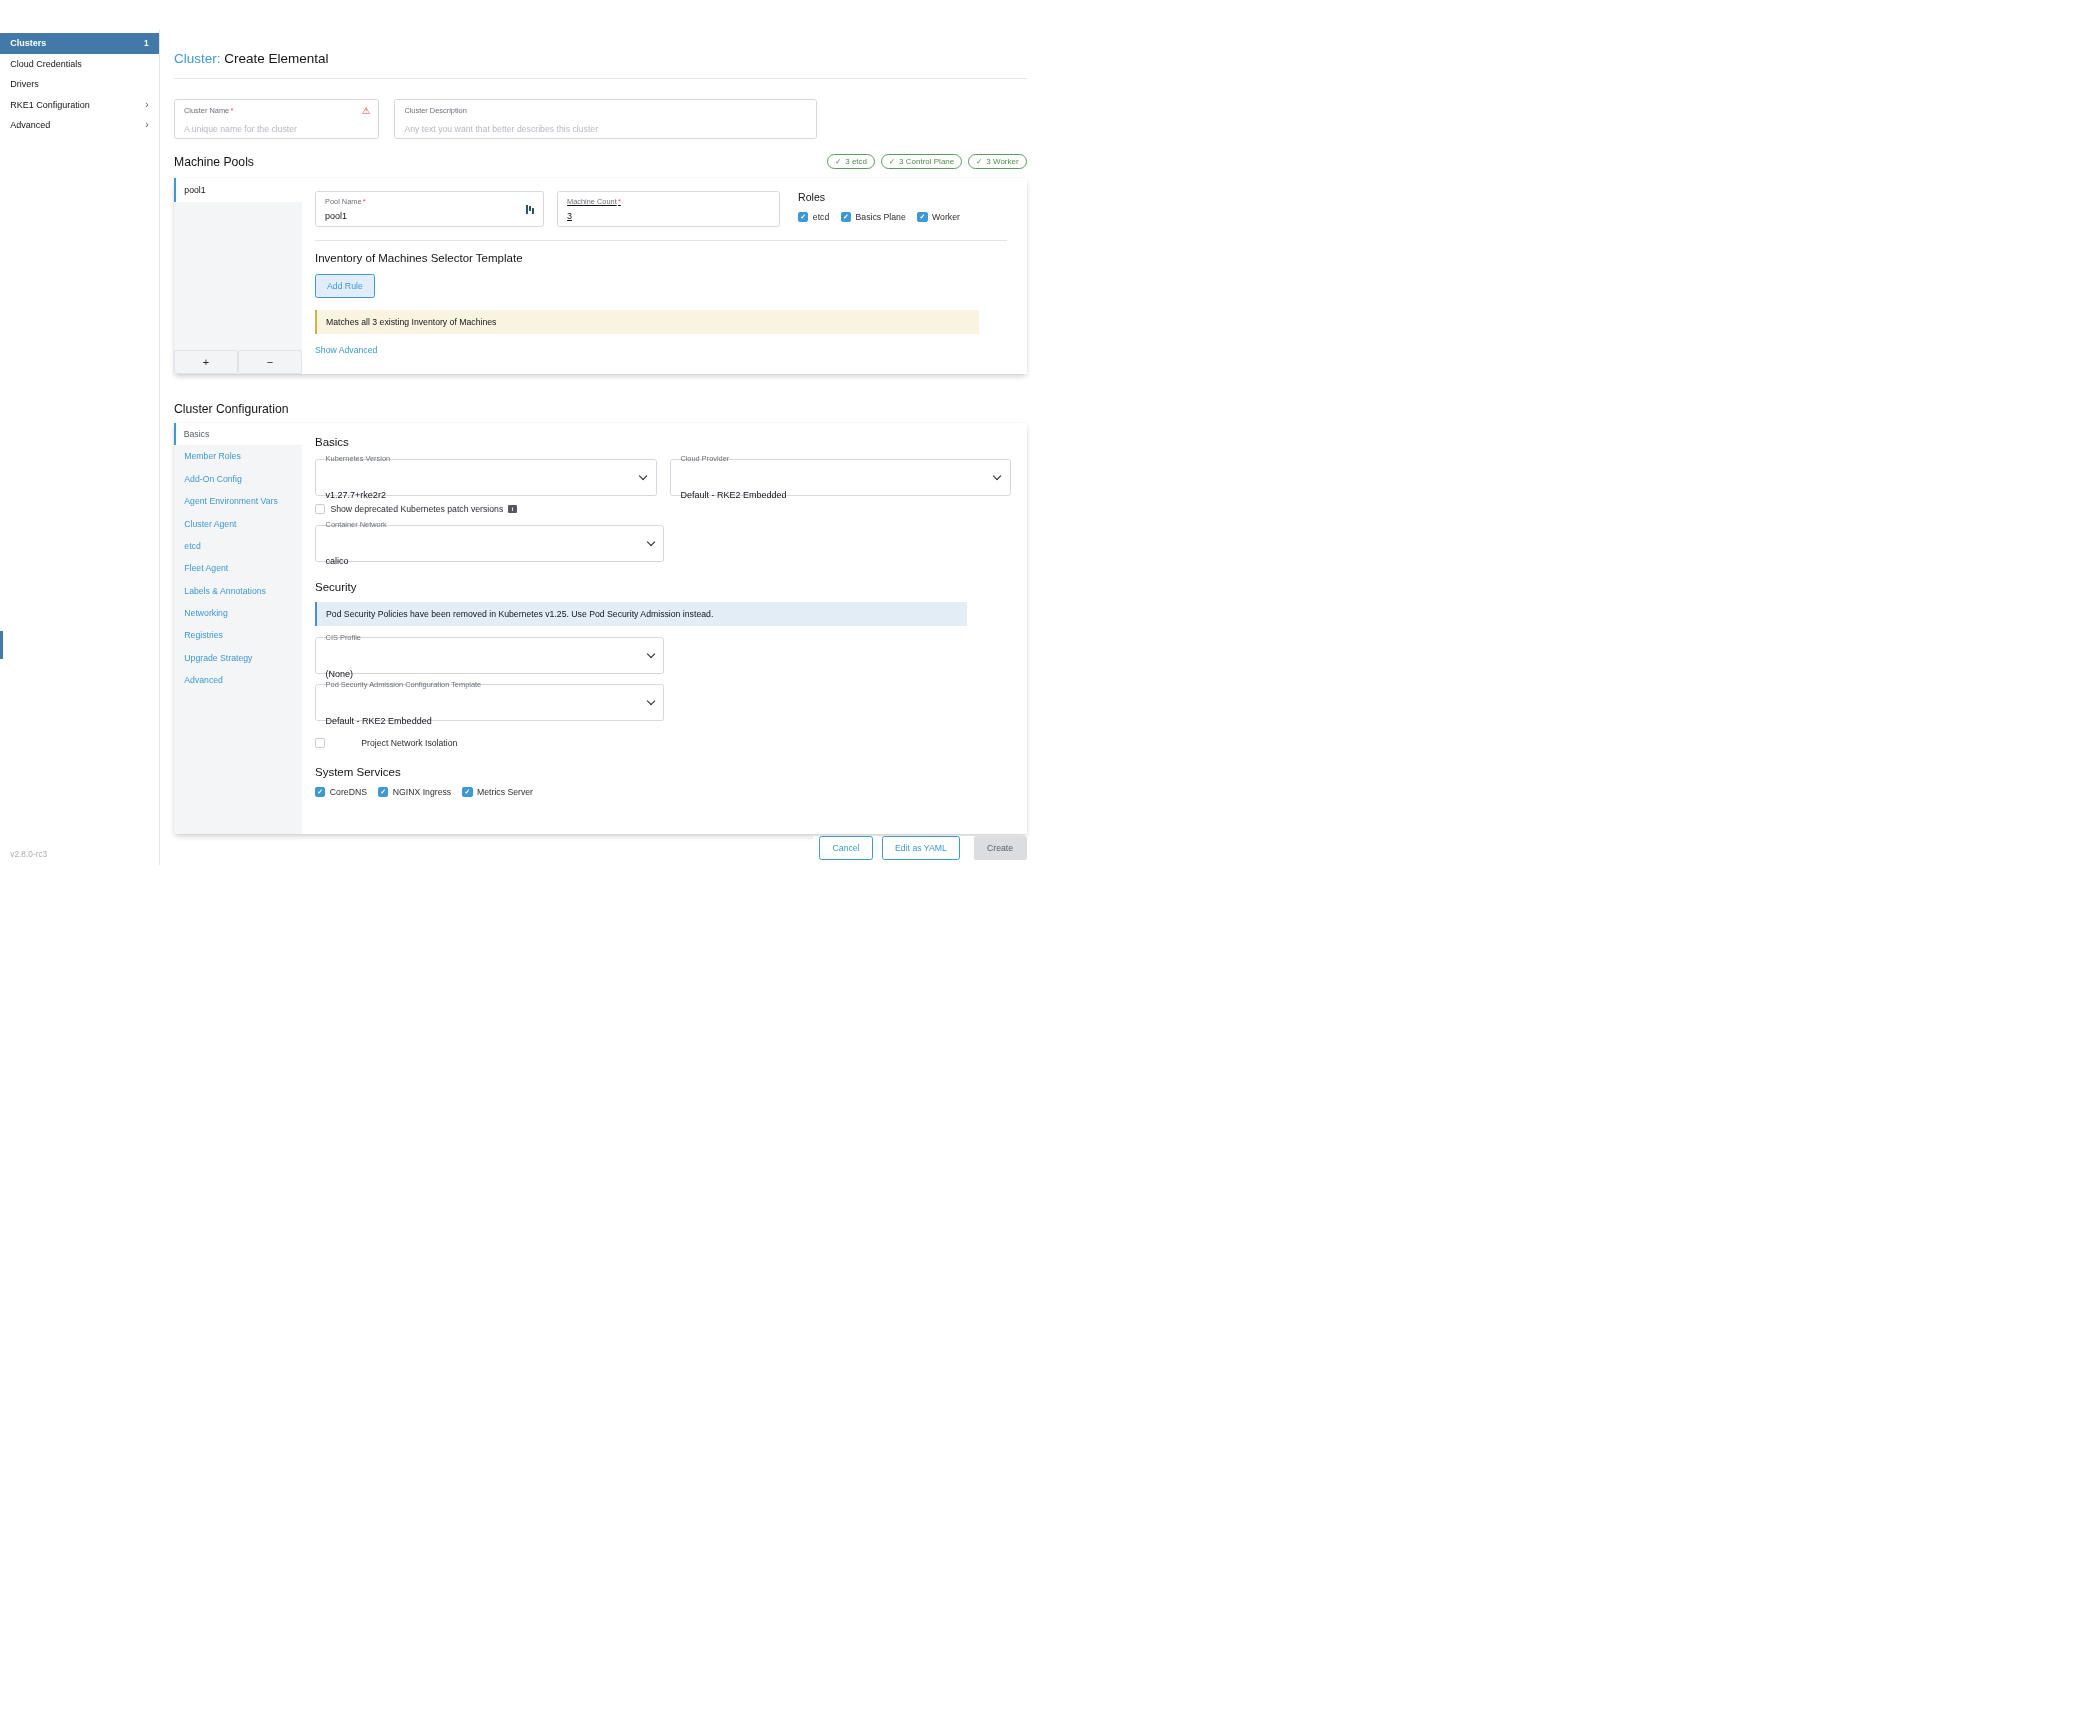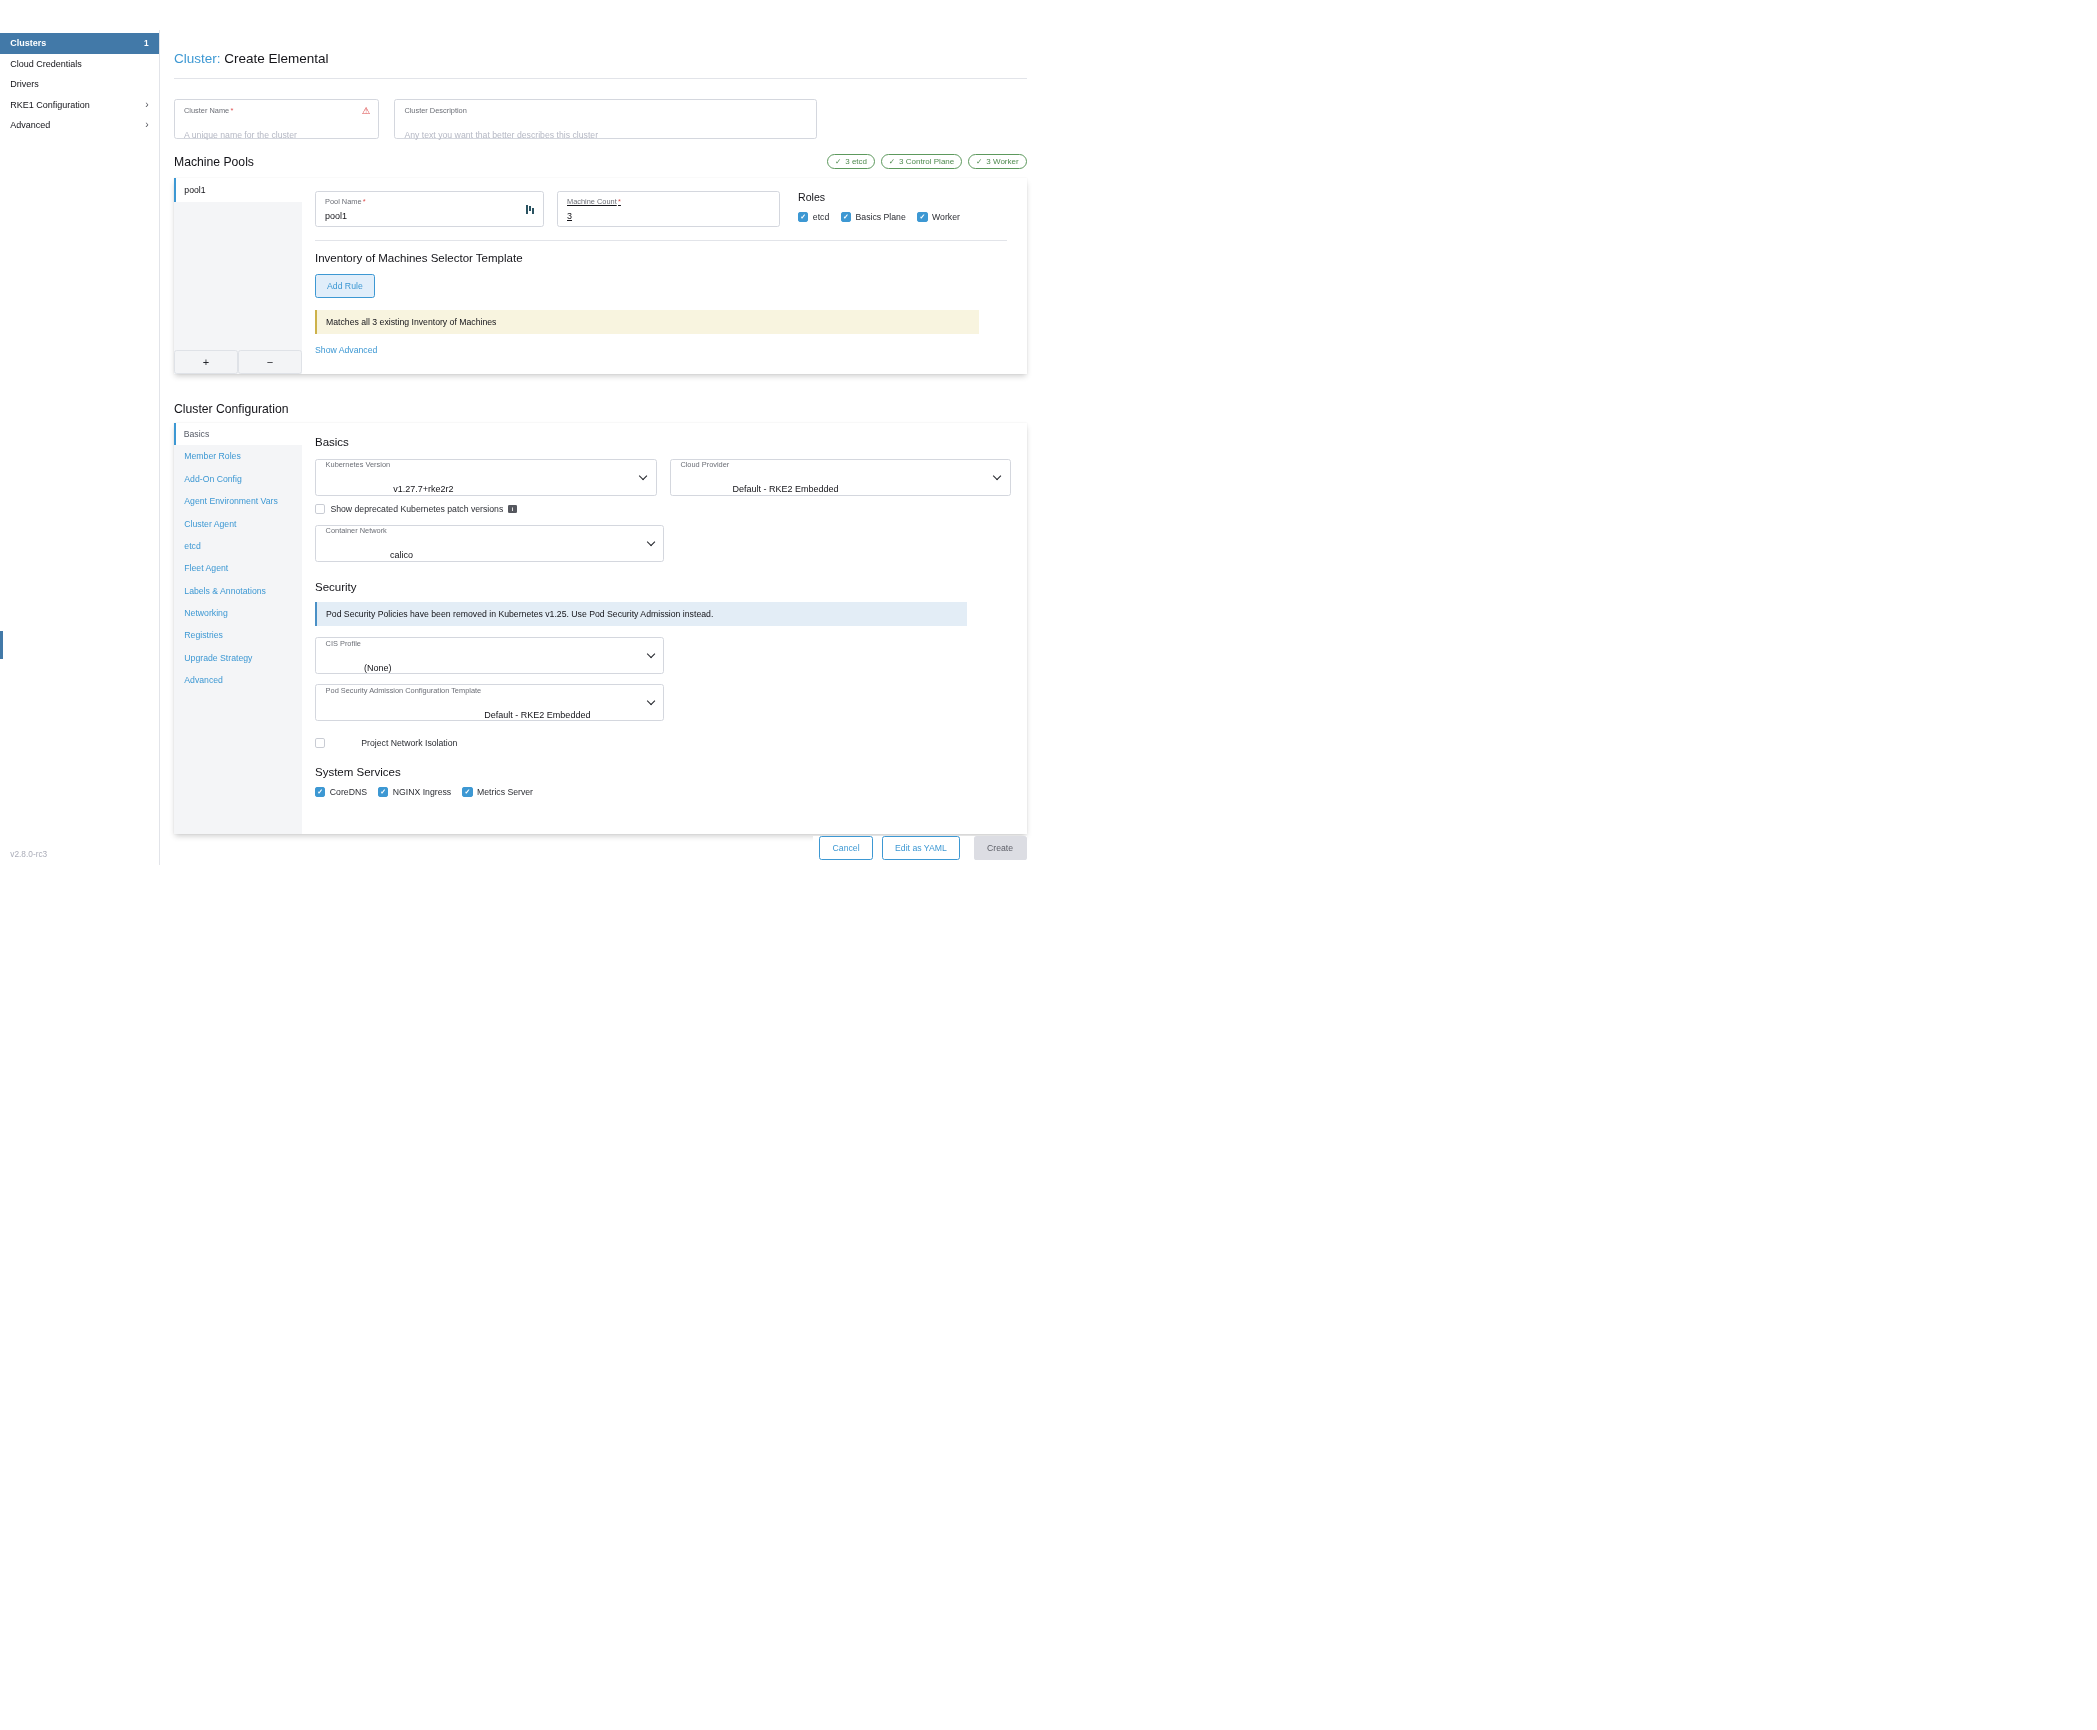--- a/index.html
+++ b/index.html
@@ -29,21 +29,21 @@
   .main{ position:absolute; left:161px; top:30px; right:0; bottom:0; background:#fff; padding:0 22.4px 0 13px; overflow:hidden;}
   .page-title{ margin-top:21px; font-size:13.5px; }
   .pt-prefix{ color:#3d98d3; margin-right:3.8px;}
   .title-divider{ margin-top:11.5px; border-bottom:0.6px solid #e2e4e9; }
 
   
   .fields-row{ display:flex; margin-top:20px; gap:15.4px; }
   .field-box{ border:0.6px solid #d4d7de; border-radius:2.6px; background:#fff; position:relative; padding:6.4px 9px; }
   .fb-label{ font-size:7.4px; color:#6b6e76; display:block; }
   .fb-value{ font-size:9px; color:#141419; display:block; margin-top:4.5px;}
-  .fb-ph{ font-size:8.7px; color:#b5b8c4; display:block; margin-top:15px;}
+  .fb-ph{ font-size:8.7px; color:#b5b8c4; display:block; margin-top:9px;}
   .req{ color:#dc4c4c; margin-left:1.3px; }
   .box-name{ width:205px; height:40px; }
   .box-desc{ width:423px; height:40px; }
   .warn-ico{ position:absolute; top:5.8px; right:7.7px; color:#dc4c4c; font-size:9.6px; }
 
   
   .mp-head{ display:flex; align-items:center; margin-top:15.4px; }
   .section-h{ font-size:12.2px; font-weight:500; color:#141419;}
   .badges{ margin-left:auto; display:flex; gap:5.8px; }
   .pill{ border:1px solid #5d995d; color:#4e8a4e; border-radius:9.6px; padding:1.9px 7px 2.6px; font-size:8px; display:flex; align-items:center; gap:3.8px; background:#fff;}
@@ -85,21 +85,21 @@
   .link{ display:inline-block; margin-top:11px; color:#3d98d3; font-size:8.7px; cursor:pointer;}
 
   .cc-head{ margin-top:28px; }
 
   .tabrow{ height:22.4px; display:flex; align-items:center; padding-left:10.3px; font-size:8.7px; color:#3d98d3; cursor:pointer;}
   .tabrow.active{ background:#fff; color:#565b66; border-left:2.6px solid #3d98d3; padding-left:7.7px;}
 
   .pane-h{ font-size:11.5px; font-weight:500; }
   .selects-row{ display:flex; gap:13px; margin-top:11px;}
   .select-box{ border:0.6px solid #d4d7de; border-radius:2.6px; background:#fff; height:37px; display:flex; align-items:center; justify-content:space-between; padding:0 9.6px; cursor:pointer;}
-  .sb-inner{ display:flex; flex-direction:row; gap:3.2px; min-width:0;}
+  .sb-inner{ display:flex; flex-direction:column; gap:3.2px; min-width:0;}
   .sb-label{ font-size:7.4px; color:#6b6e76; white-space:nowrap;}
   .sb-value{ font-size:9px; color:#141419; white-space:nowrap;margin-top:24px;}
   .chev{ width:5.8px; height:5.8px; border-left:1.3px solid #23252b; border-bottom:1.3px solid #23252b; transform:rotate(-45deg); margin-top:-3.2px; flex-shrink:0;}
   .w-kube{ width:349px; } .w-cloud{ width:348px; }
 
   .cbrow{ display:flex; align-items:center; gap:5.1px; margin-top:8.3px; font-size:8.7px; color:#2b2d33;}
   .info-ico{ width:8.3px; height:8.3px; background:#55575e; border-radius:1.3px; color:#fff; font-size:5.8px; font-weight:bold; display:inline-flex; align-items:center; justify-content:center; font-style:normal;}
   .mt16{ margin-top:10.3px;justify-content:space-between; } .mt18{ margin-top:11.5px; }
   .sec-h{ margin-top:19px; }
   .pni-row{ margin-top:16.7px;gap:36px; }

